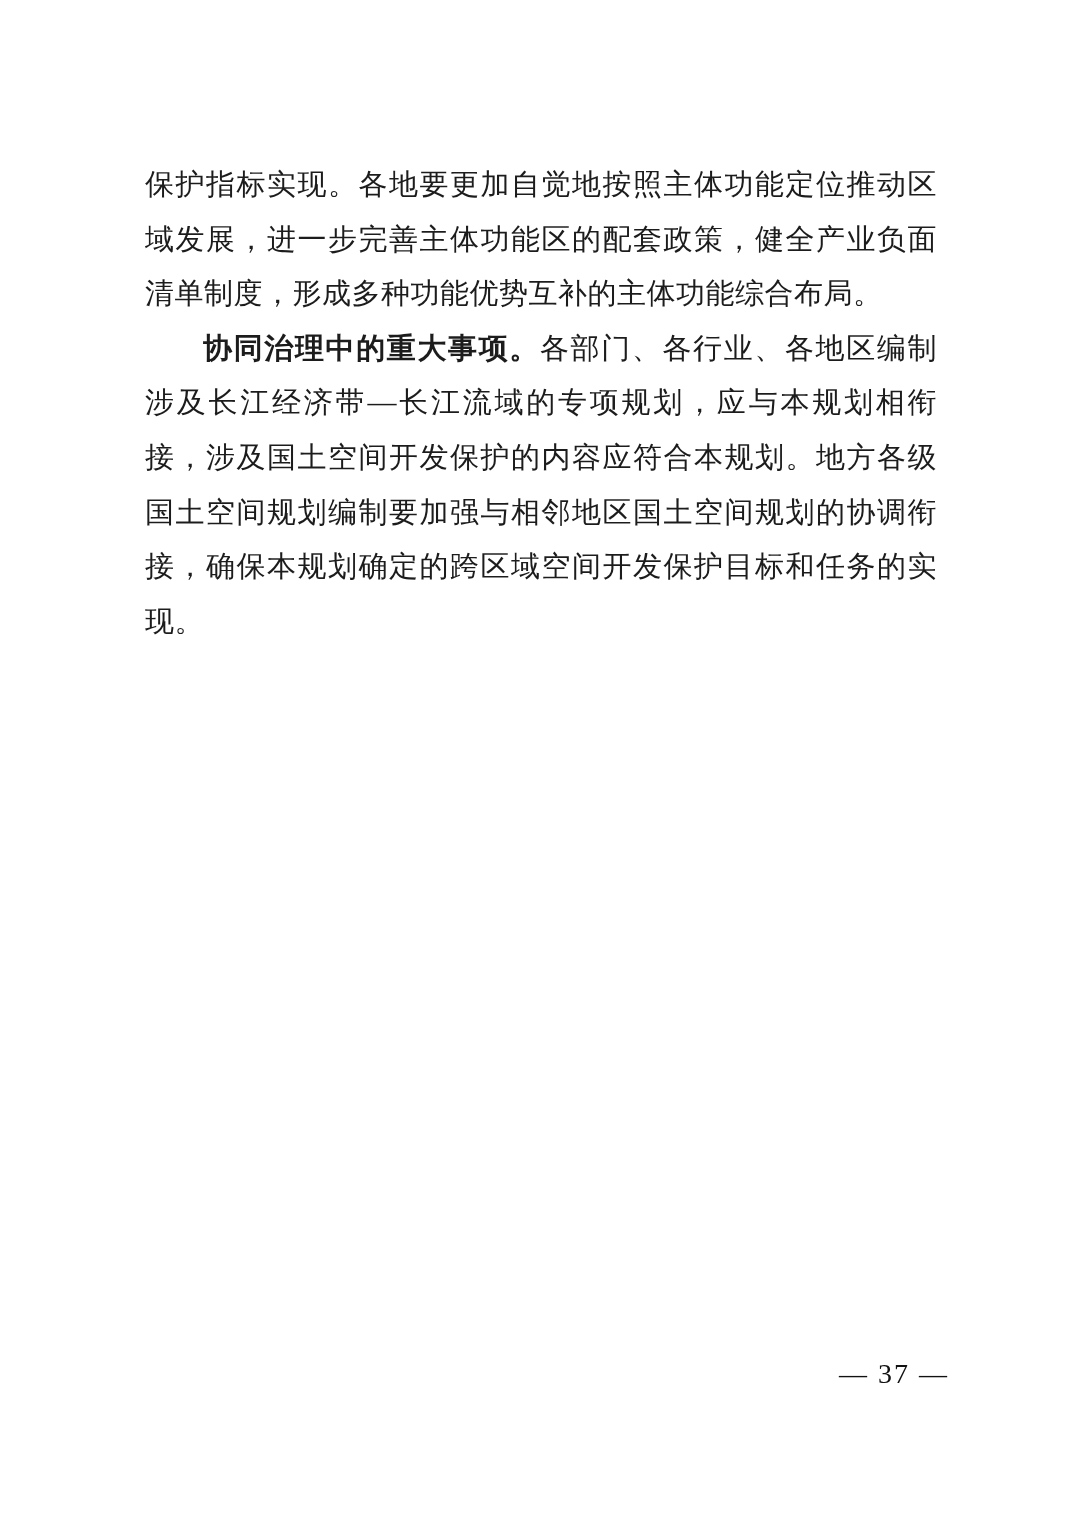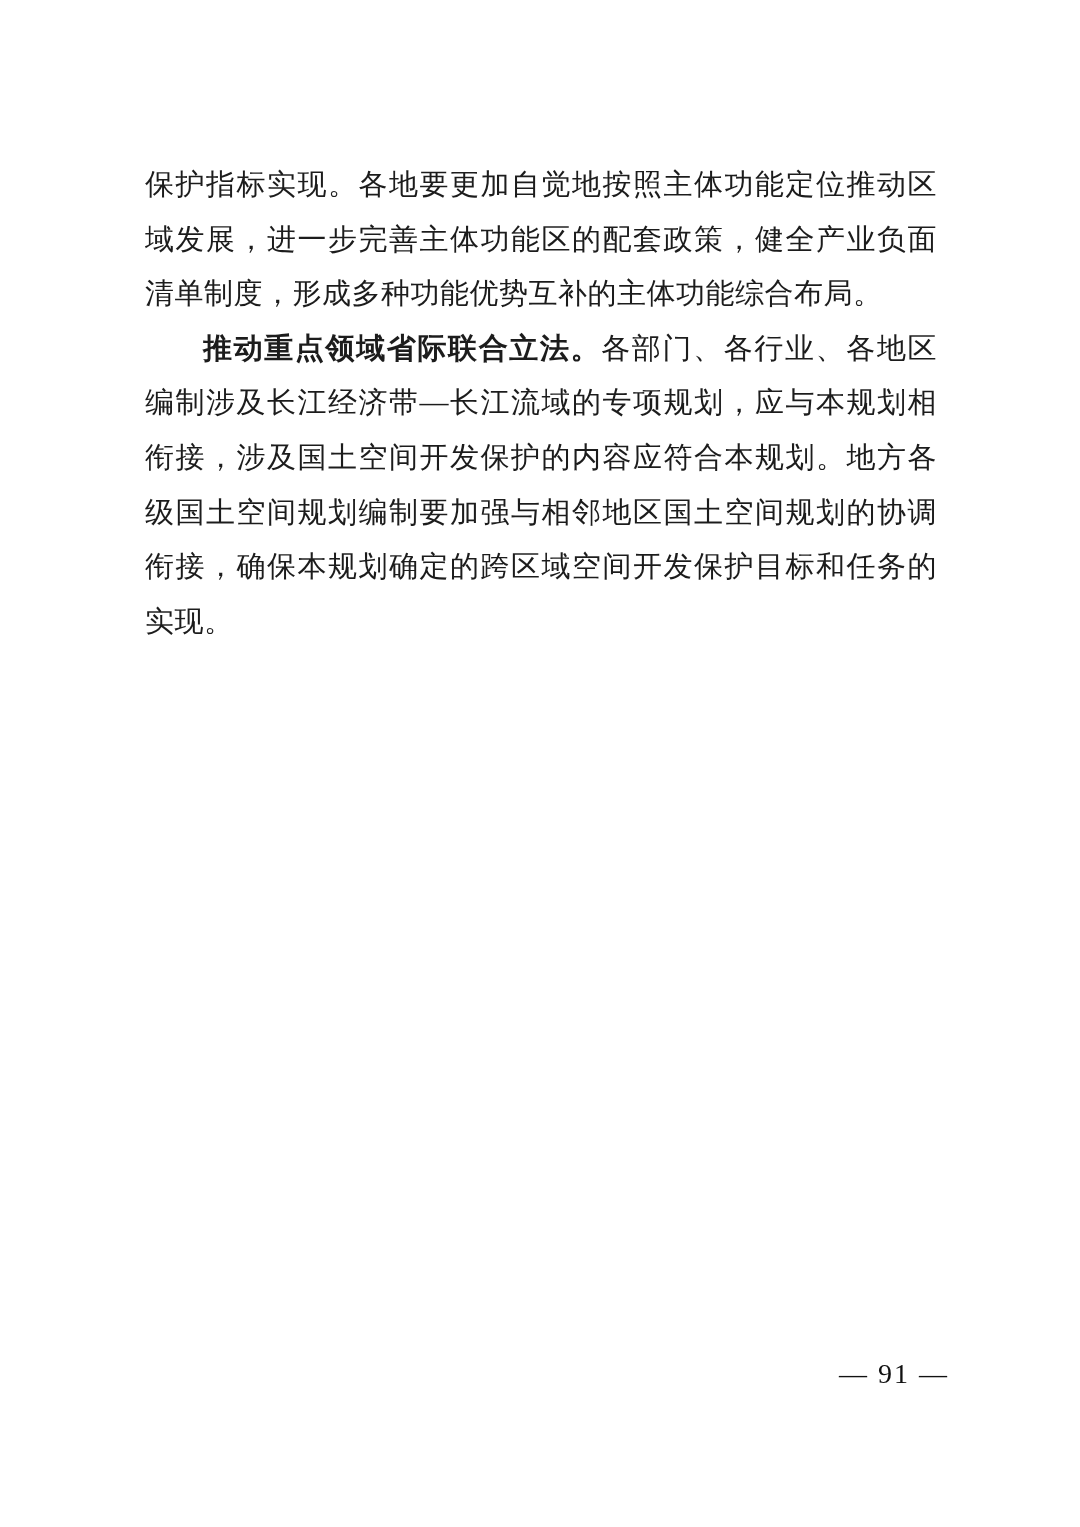--- a/index.html
+++ b/index.html
@@ -50,20 +50,20 @@
 </style>
 </head>
 <body>
 
 <div class="page">
 
   <div class="content">
 
     <p class="para"><span class="lead"></span><span>保护指标实现。各地要更加自觉地按照主体功能定位推动区域发展，进一步完善主体功能区的配套政策，健全产业负面清单制度，形成多种功能优势互补的主体功能综合布局。</span></p>
 
-    <p class="para indent"><span class="lead">推动重点领域省际联合立法。</span><span>各部门、各行业、各地区编制涉及长江经济带—长江流域的专项规划，应与本规划相衔接，涉及国土空间开发保护的内容应符合本规划。地方各级国土空间规划编制要加强与相邻地区国土空间规划的协调衔接，确保本规划确定的跨区域空间开发保护目标和任务的实现。</span></p>
+    <p class="para indent"><span class="lead">协同治理中的重大事项。</span><span>各部门、各行业、各地区编制涉及长江经济带—长江流域的专项规划，应与本规划相衔接，涉及国土空间开发保护的内容应符合本规划。地方各级国土空间规划编制要加强与相邻地区国土空间规划的协调衔接，确保本规划确定的跨区域空间开发保护目标和任务的实现。</span></p>
 
 
   </div>
 
-  <div class="footer"><span>— 91 —</span></div>
+  <div class="footer"><span>— 37 —</span></div>
 
 </div>
 
 </body></html>

